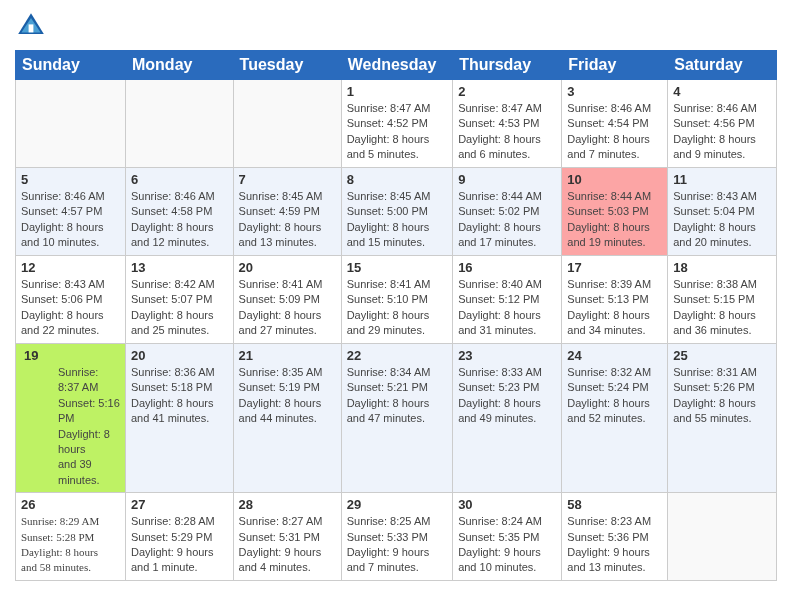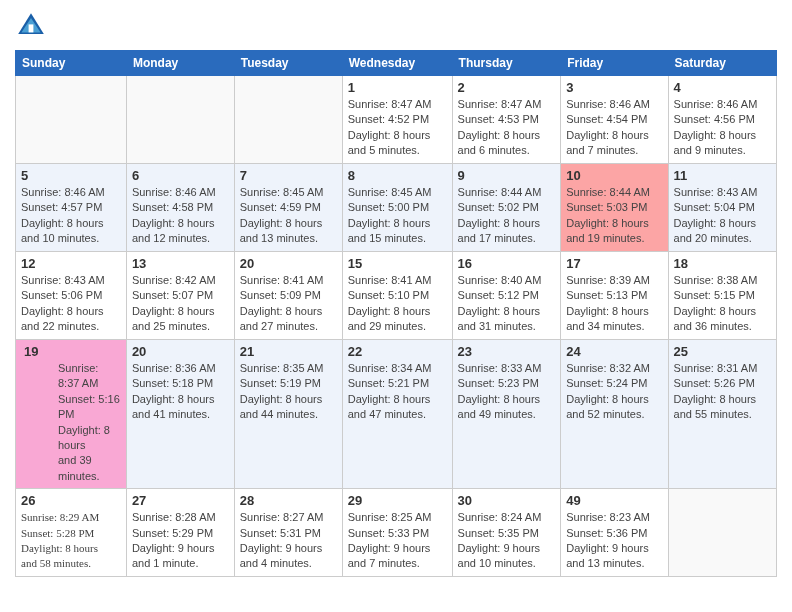--- a/index.html
+++ b/index.html
@@ -60,21 +60,21 @@
     .calendar {
       width: 100%;
       border-collapse: collapse;
       border: 1px solid #ccc;
     }
     .calendar th {
       background-color: #2a6bbd;
       color: white;
       text-align: left;
       padding: 5px 6px;
-      font-size: 12px;
+      font-size: 16px;
       font-weight: bold;
       border: 1px solid #2a6bbd;
     }
     .calendar td {
       vertical-align: top;
       border: 1px solid #ccc;
       padding: 4px 5px;
       width: 113px;
       height: 88px;
       font-size: 9.5px;
@@ -264,21 +264,21 @@
           </td>
           <td>
             <span class="day-number">18</span>
             <div class="day-info" style="white-space: pre-line;">Sunrise: 8:38 AM
 Sunset: 5:15 PM
 Daylight: 8 hours
 and 36 minutes.</div>
           </td>
         </tr>
         <tr>
-          <td style="background: #f9a8d4; padding-left: 8px;">
+          <td style="background: #bef264; padding-left: 8px;">
             <span class="day-number">19</span>
             <div class="day-info" style="white-space: pre-line; margin-left: 34px;">Sunrise: 8:37 AM
 Sunset: 5:16 PM
 Daylight: 8 hours
 and 39 minutes.</div>
           </td>
           <td style="background: rgb(238, 243, 251); margin-left: 43px;">
             <span class="day-number">20</span>
             <div class="day-info" style="white-space: pre-line;">Sunrise: 8:36 AM
 Sunset: 5:18 PM
@@ -351,21 +351,21 @@
 and 7 minutes.</div>
           </td>
           <td>
             <span class="day-number">30</span>
             <div class="day-info" style="white-space: pre-line;">Sunrise: 8:24 AM
 Sunset: 5:35 PM
 Daylight: 9 hours
 and 10 minutes.</div>
           </td>
           <td>
-            <span class="day-number">49</span>
+            <span class="day-number">58</span>
             <div class="day-info" style="white-space: pre-line;">Sunrise: 8:23 AM
 Sunset: 5:36 PM
 Daylight: 9 hours
 and 13 minutes.</div>
           </td>
           <td class="empty"></td>
         </tr>
       </tbody>
   </table>
 </div>

